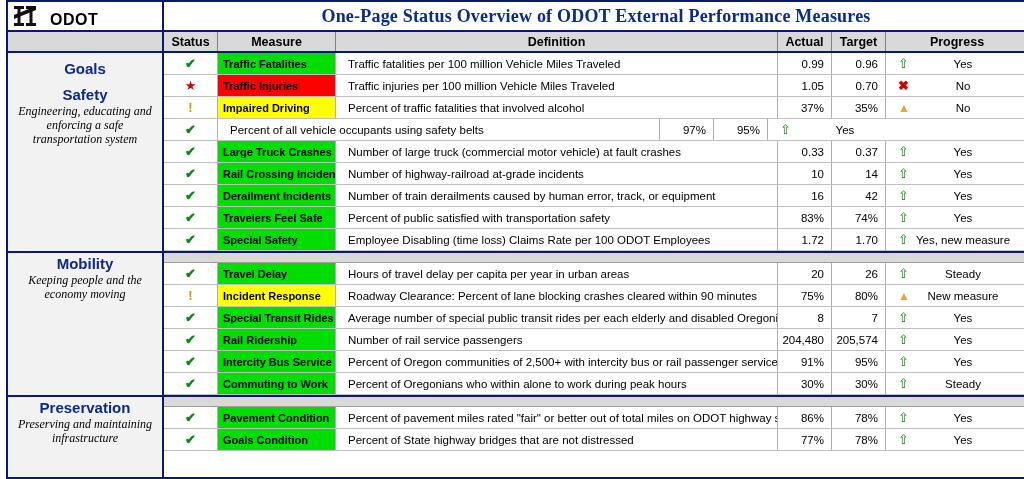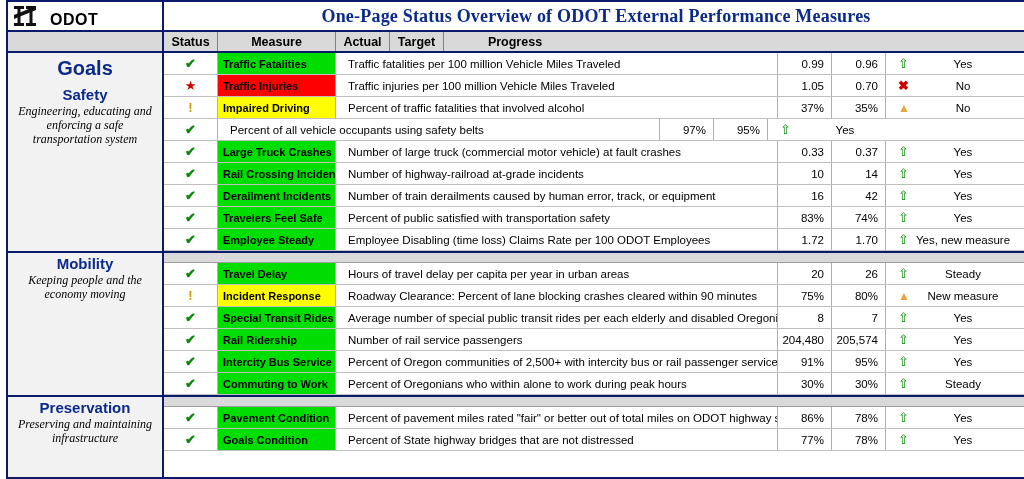--- a/index.html
+++ b/index.html
@@ -129,21 +129,21 @@
   .left-block .grp-sub {
     font-style: italic;
     font-size: 12px;
     line-height: 1.18;
     color: #000;
     font-family: "Liberation Serif", serif;
   }
   .goals-label {
     color: #0b2a8a;
     font-weight: bold;
-    font-size: 20px;
+    font-size: 15px;
   }
   .sep-left {
     border-top: 2px solid #0b1a6b;
   }
 
   
   .row {
     display: flex;
     height: 22px;
     box-sizing: border-box;
@@ -210,20 +210,21 @@
       </span>
       <span class="logo-text">ODOT</span>
     </div>
     <div class="title">One-Page Status Overview of ODOT External Performance Measures</div>
   </div>
 
   <div class="colhead">
     <div class="cell c-left"></div>
     <div class="cell c-status">Status</div>
     <div class="cell c-measure">Measure</div>
+    <div class="cell c-def">Definition</div>
     <div class="cell c-actual">Actual</div>
     <div class="cell c-target">Target</div>
     <div class="cell c-prog">Progress</div>
   </div>
 
   <div class="body-area">
     <div class="left-col" id="left-col">
         <div class="left-block goals">
           <div class="goals-label">Goals</div>
         </div>
@@ -341,21 +342,21 @@
           <div class="cell target">74%</div>
           <div class="cell progress">
             <span class="prog-arrow up">⇧</span>
             <span class="prog-text">Yes</span>
           </div>
         </div>
         <div class="row">
           <div class="cell status">
             <span class="chk">✔</span>
           </div>
-          <div class="cell measure m-green">Employee Steady</div>
+          <div class="cell measure m-green">Special Safety</div>
           <div class="cell definition">Employee Disabling (time loss) Claims Rate per 100 ODOT Employees</div>
           <div class="cell actual">1.72</div>
           <div class="cell target">1.70</div>
           <div class="cell progress">
             <span class="prog-arrow up">⇧</span>
             <span class="prog-text">Yes, new measure</span>
           </div>
         </div>
         <div class="sep-row"></div>
         <div class="row">

